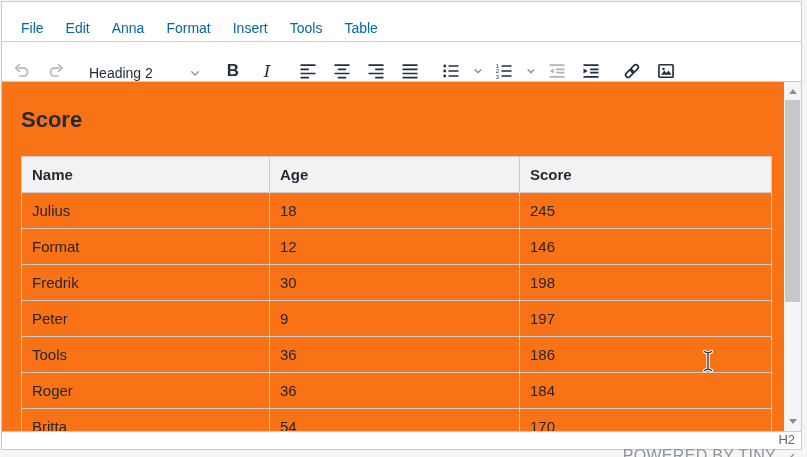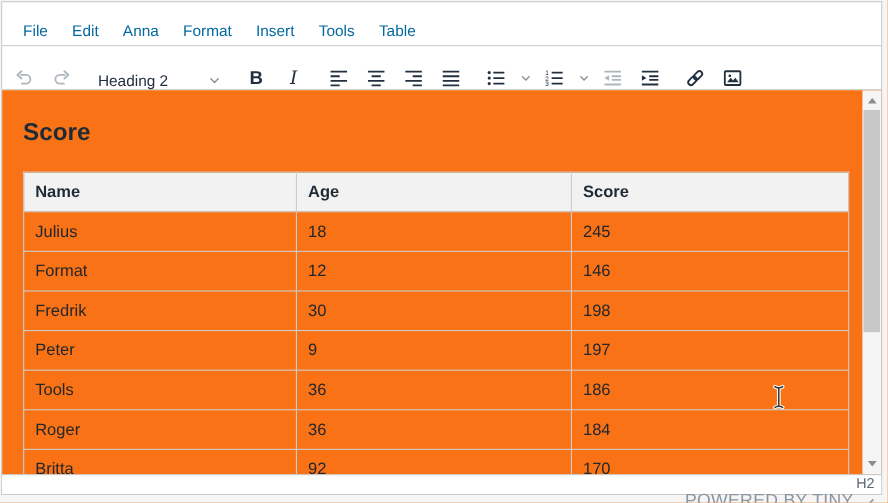--- a/index.html
+++ b/index.html
@@ -268,21 +268,21 @@
           <td>36</td>
           <td>186</td>
         </tr>
         <tr>
           <td>Roger</td>
           <td>36</td>
           <td>184</td>
         </tr>
         <tr>
           <td>Britta</td>
-          <td>92</td>
+          <td>54</td>
           <td>170</td>
         </tr>
       </tbody>
     </table>
 
     <div class="scrollbar">
       <div class="sb-btn up">
         <div class="tri-up"></div>
       </div>
       <div class="sb-thumb"></div>

